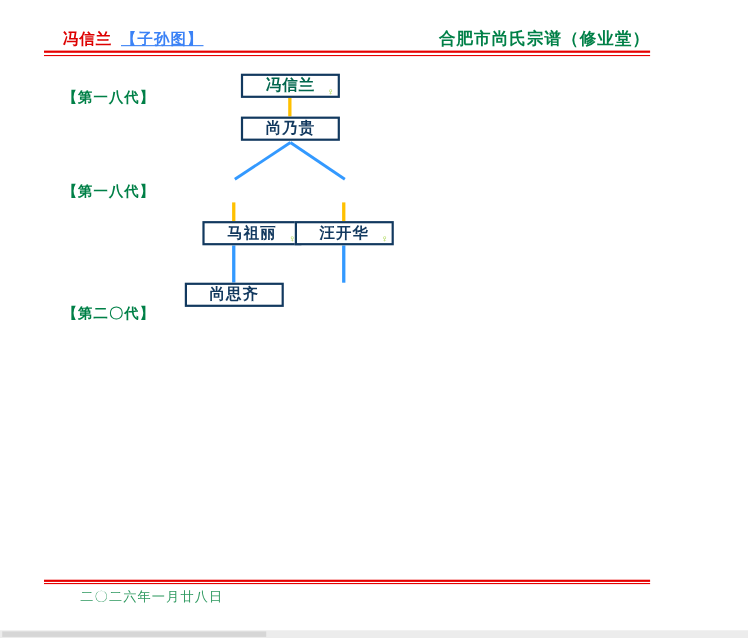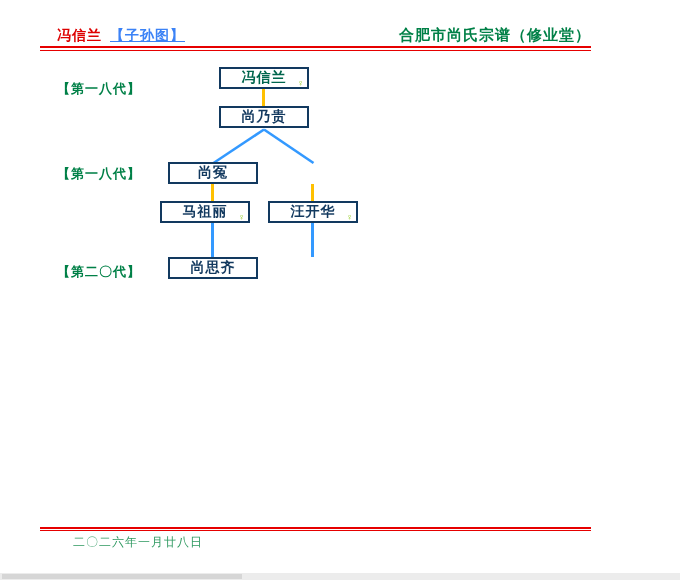--- a/index.html
+++ b/index.html
@@ -49,21 +49,21 @@
 
   <div class="abs hdr-left">
     <span class="name">冯信兰</span><span class="suffix">【子孙图】</span>
   </div>
   <div class="abs hdr-right">合肥市尚氏宗谱（修业堂）</div>
   <div class="abs rule r1"></div>
   <div class="abs rule r2"></div>
 
   <div class="abs genlabel" style="top:80px;">【第一八代】</div>
   <div class="abs genlabel" style="top:165px;">【第一八代】</div>
-  <div class="abs genlabel" style="top:263px;">【第二〇代】</div>
+  <div class="abs genlabel" style="top:276px;">【第二〇代】</div>
 
   <div class="abs link-v link-orange" style="left:262px;top:89px;height:17px;"></div>
   <div class="abs link-v link-orange" style="left:211px;top:184px;height:17px;"></div>
   <div class="abs link-v link-orange" style="left:311px;top:184px;height:17px;"></div>
   <div class="abs link-v link-blue" style="left:211px;top:223px;height:34px;"></div>
   <div class="abs link-v link-blue" style="left:311px;top:223px;height:34px;"></div>
 
   <svg class="abs links" width="680" height="580">
     <line x1="264" y1="129.5" x2="213.5" y2="163" stroke="#3399ff" stroke-width="2.6"></line>
     <line x1="264" y1="129.5" x2="313.5" y2="163" stroke="#3399ff" stroke-width="2.6"></line>
@@ -71,26 +71,23 @@
 
   <div class="abs node root" style="left:219px;top:67px;">
     <span>冯信兰</span>
     <span class="mark">♀</span>
   </div>
 
   <div class="abs node" style="left:219px;top:106px;">
     <span>尚乃贵</span>
   </div>
 
-  <div class="abs node" style="left:168px;top:162px;">
-    <span>尚冤</span>
-  </div>
 
 
-  <div class="abs node" style="left:160px;top:201px;">
+  <div class="abs node" style="left:184px;top:201px;">
     <span>马祖丽</span>
     <span class="mark">♀</span>
   </div>
 
   <div class="abs node" style="left:268px;top:201px;justify-content:center;">
     <span>汪开华</span>
     <span class="mark">♀</span>
   </div>
 
   <div class="abs node" style="left:168px;top:257px;">

